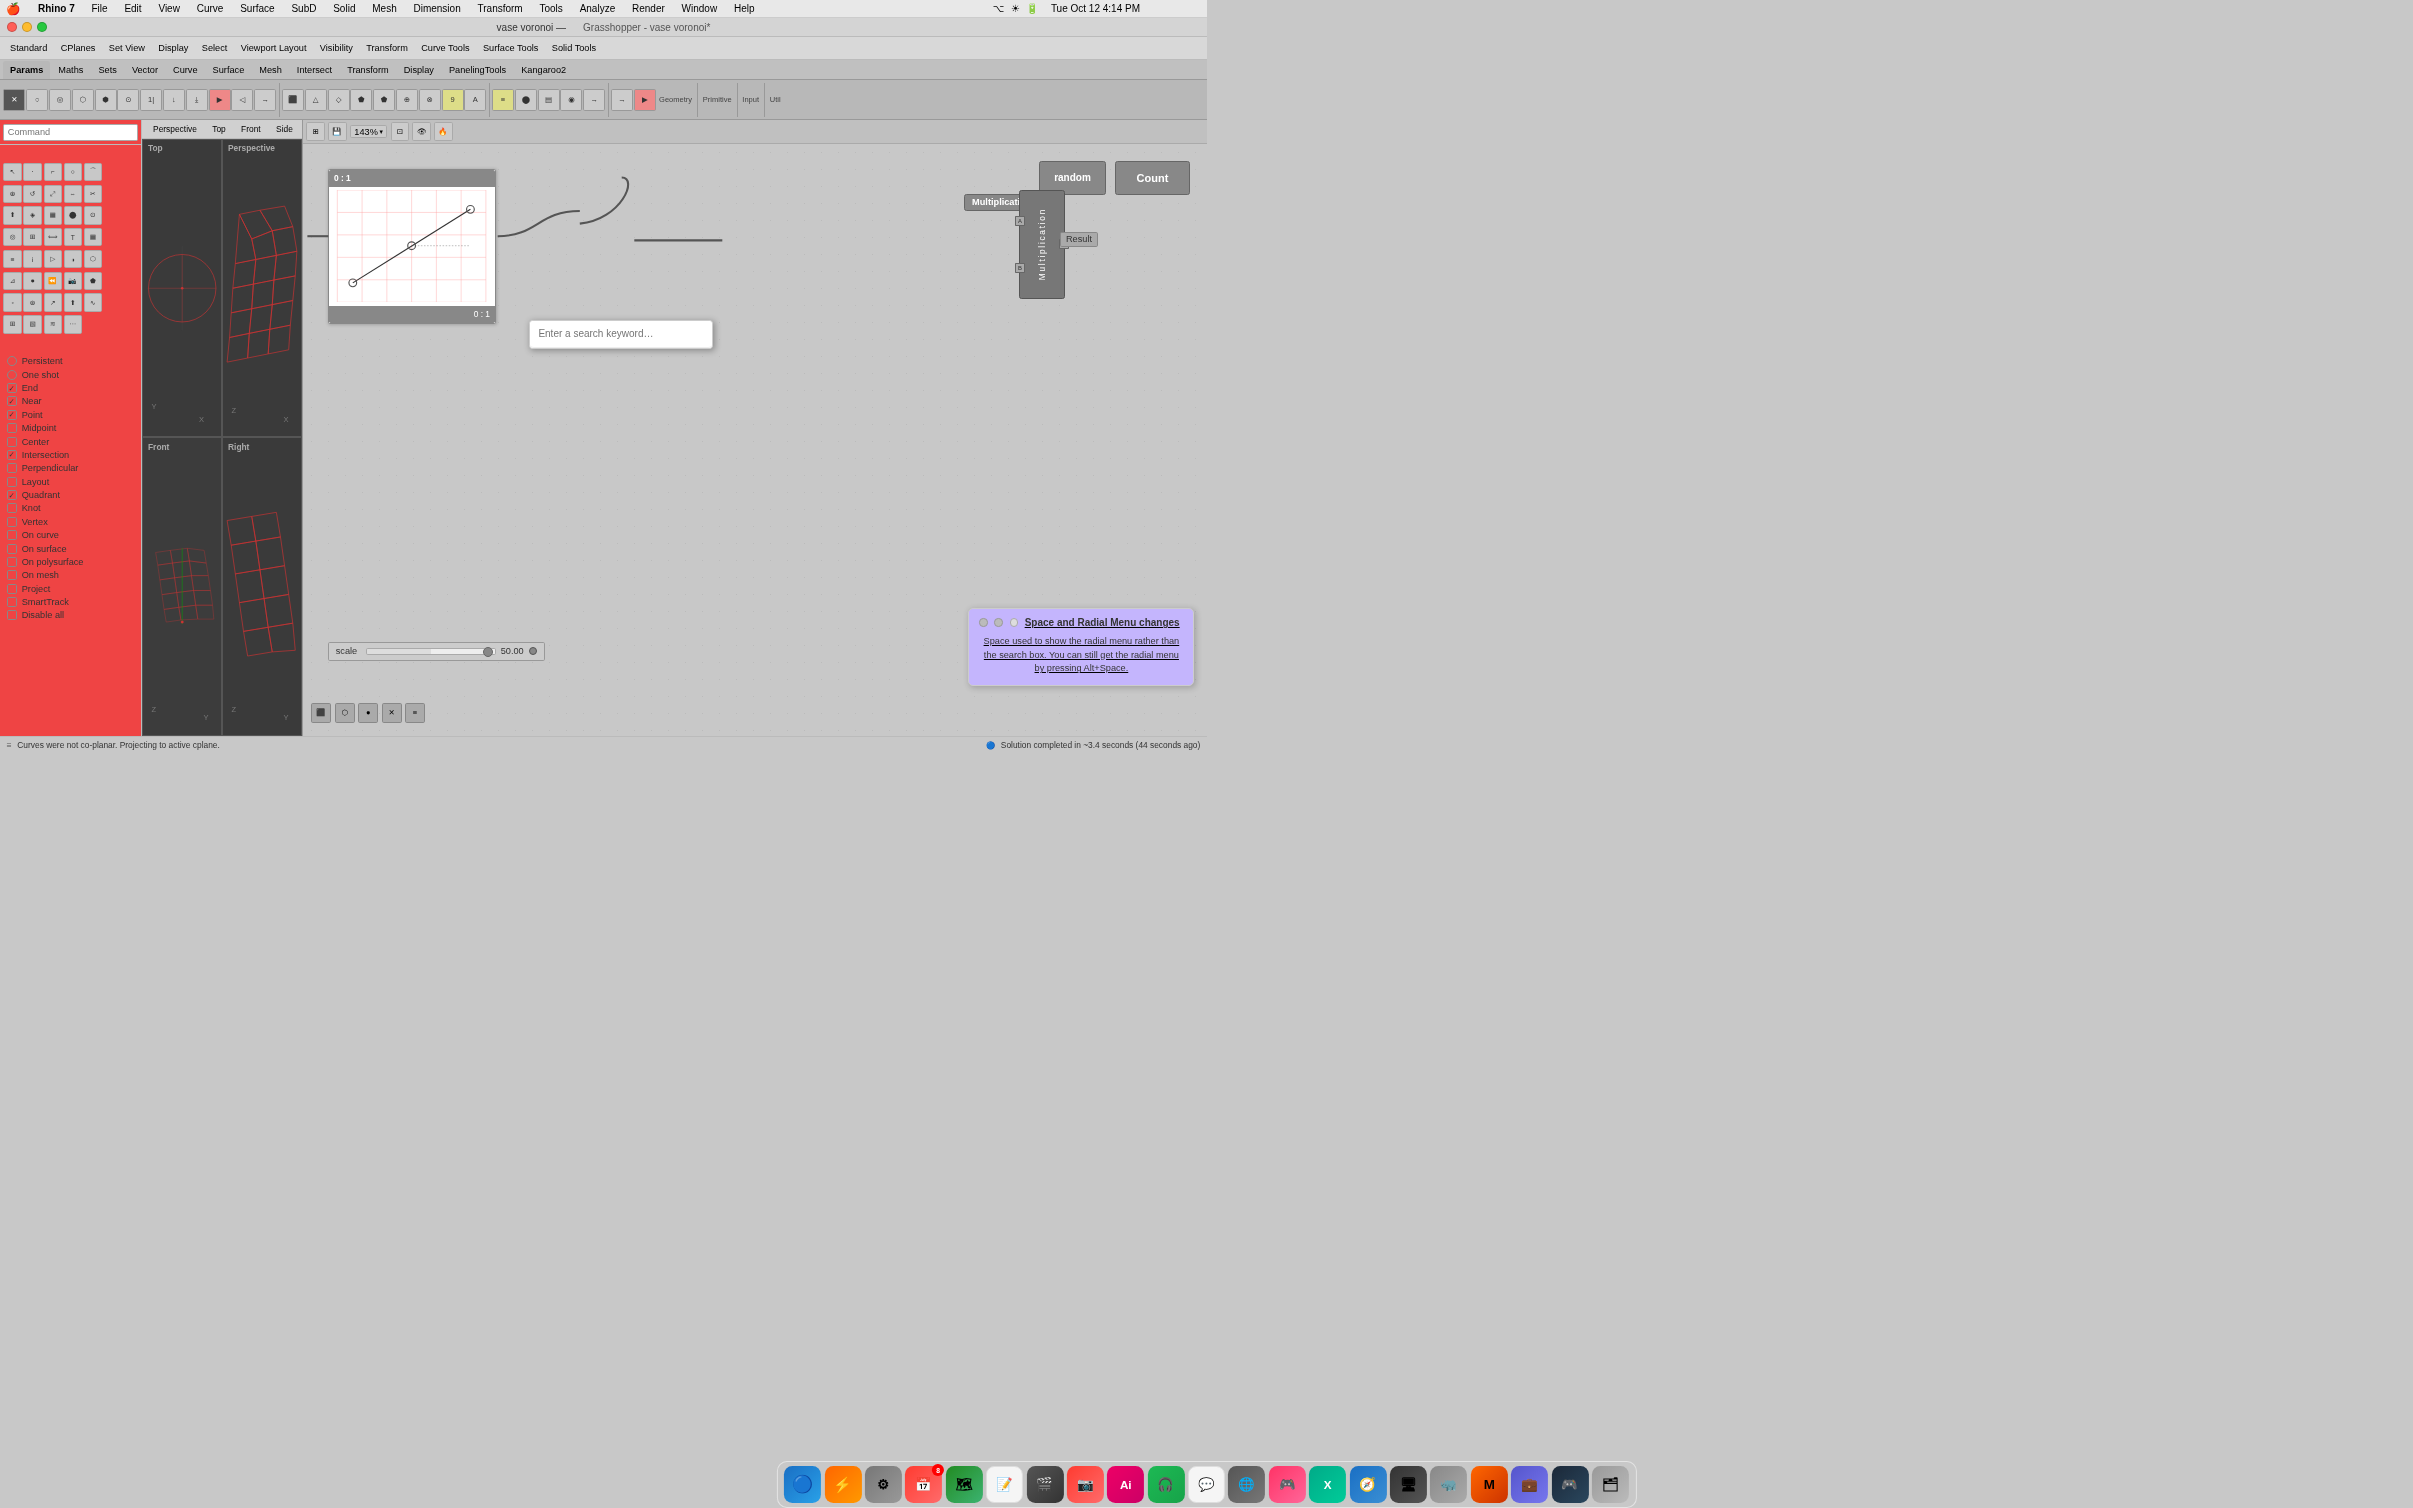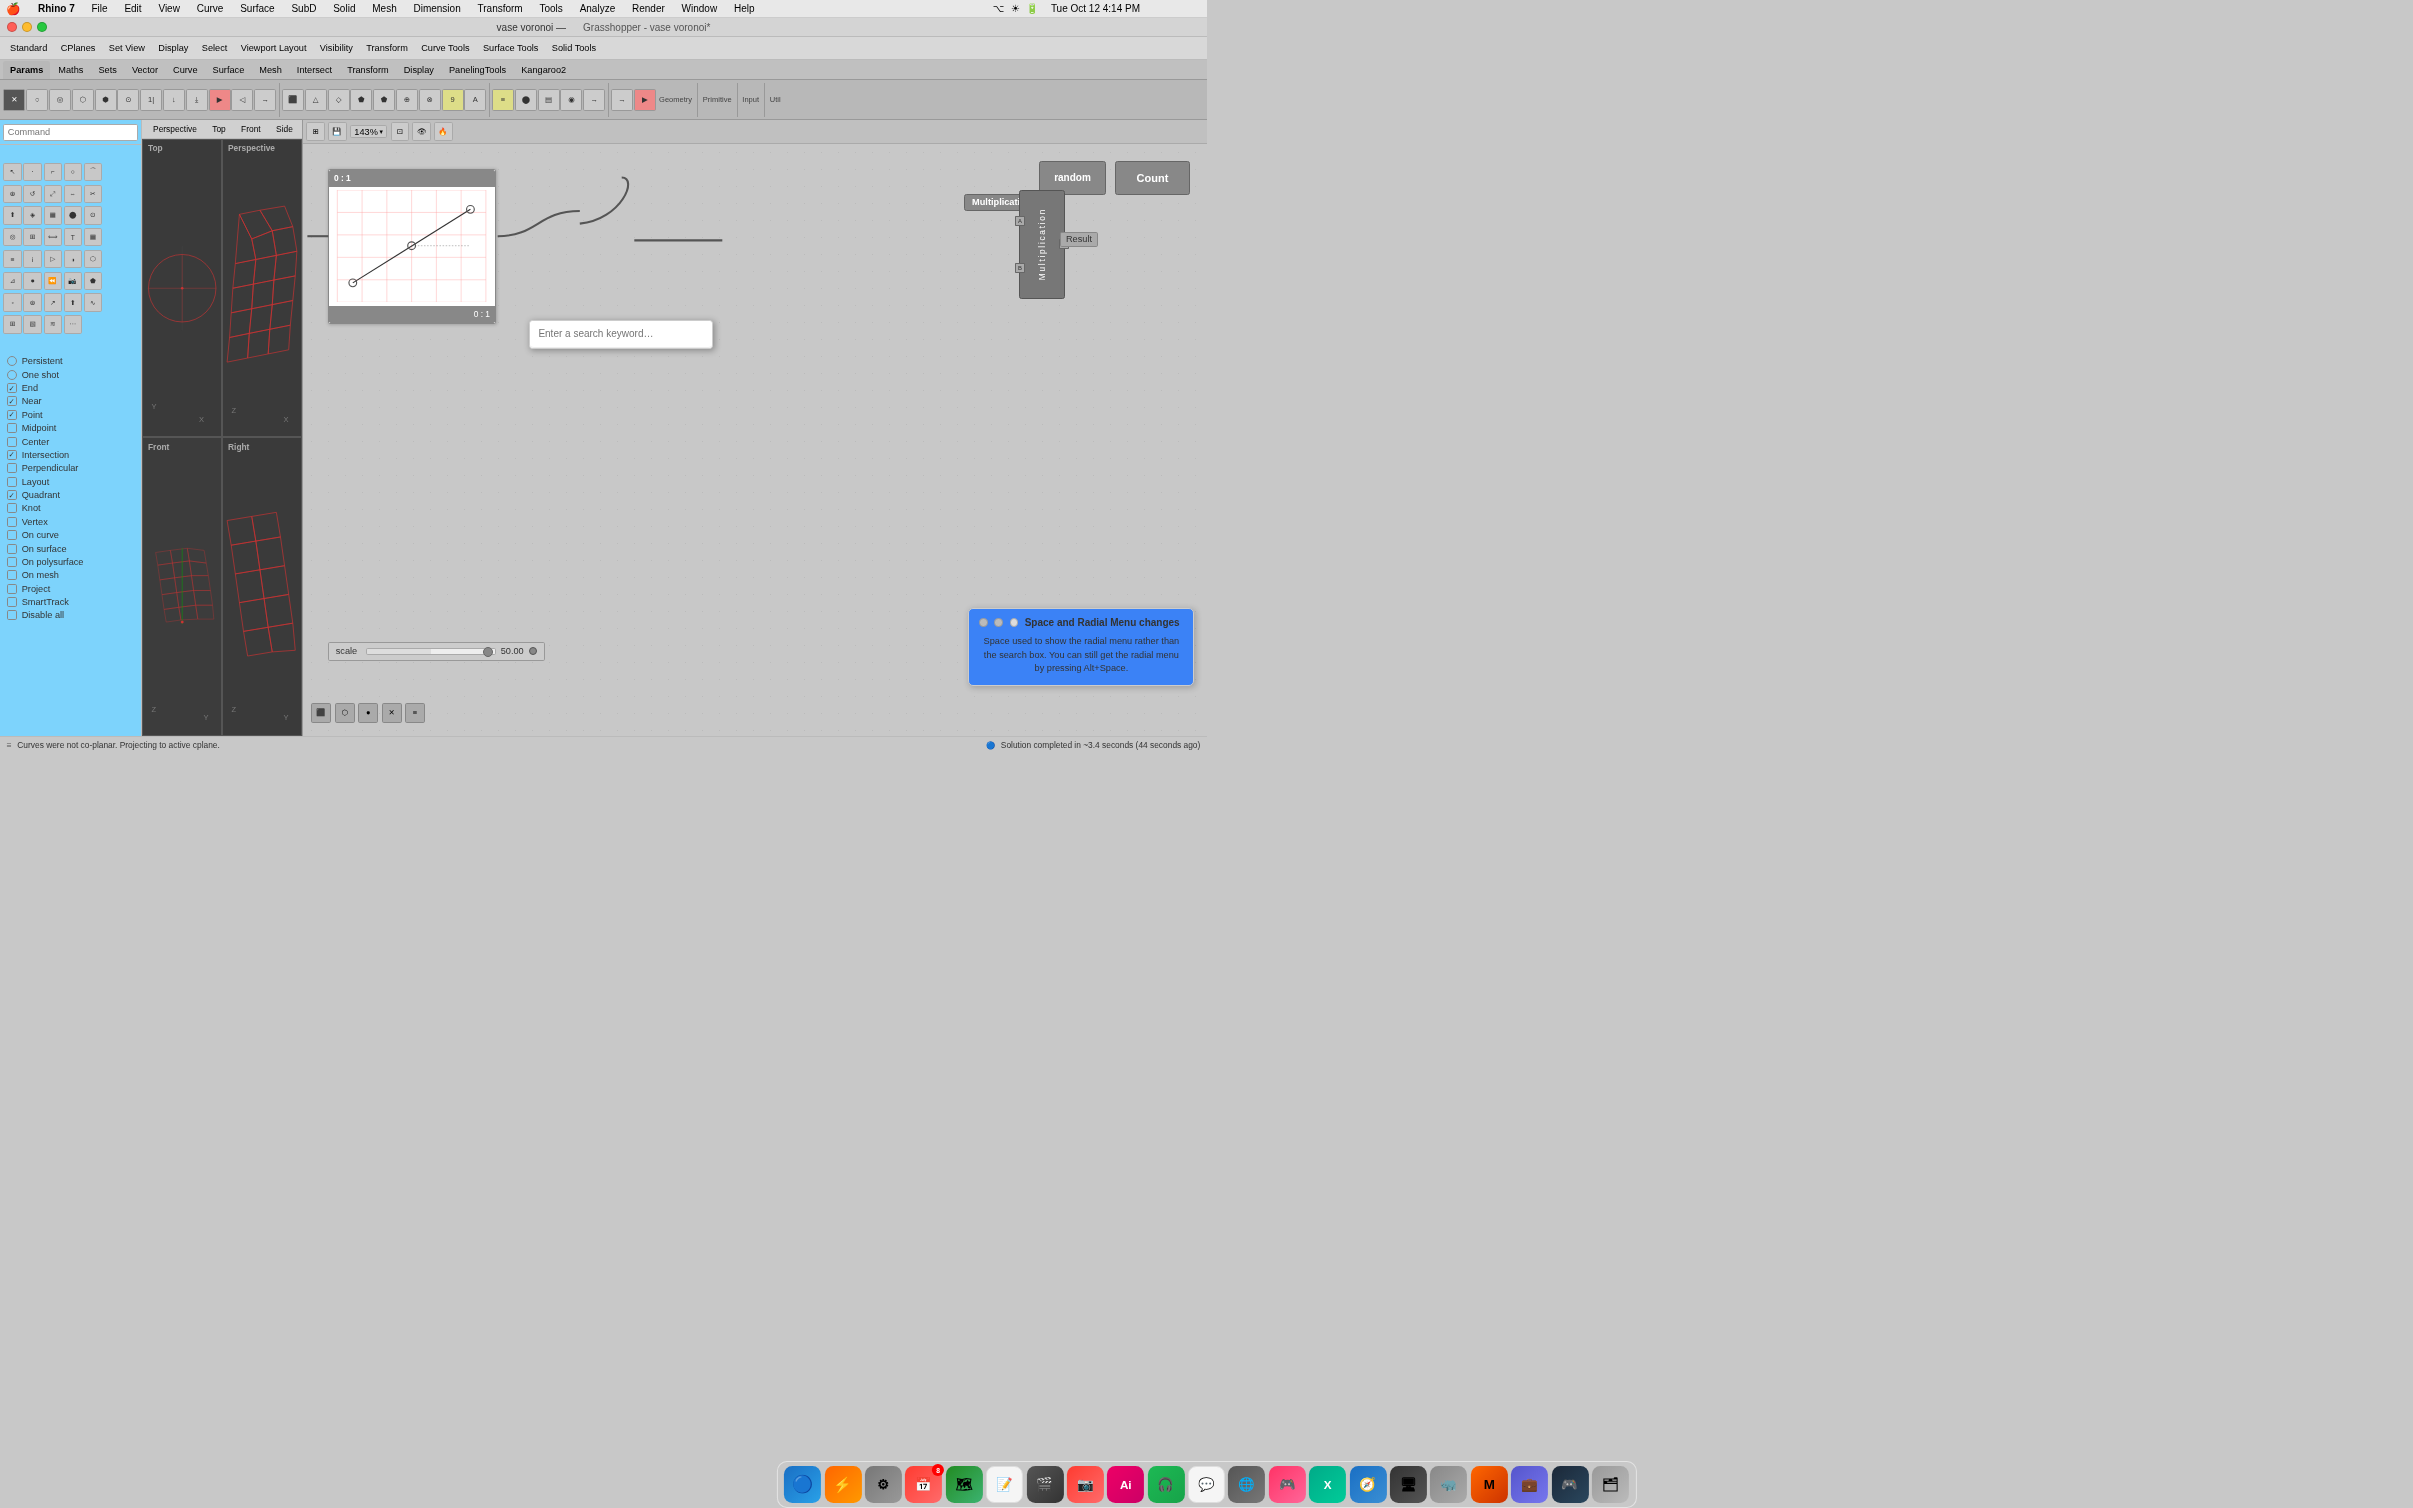--- a/index.html
+++ b/index.html
@@ -213,21 +213,21 @@
       top: 3.4px;
       left: 5px;
       color: #aaa;
       font-size: 8.4px;
       font-weight: 600;
     }
 
     
     .left-sidebar {
       width: 142px;
-      background: #7dd3fc;
+      background: #ef4444;
       border-right: 0.8px solid #bbb;
       display: flex;
       flex-direction: column;
       gap: 16px;
     }
     .sidebar-tools {
       display: flex;
       flex-direction: column;
     }
     .sidebar-tool-row {
@@ -359,25 +359,26 @@
       border-radius: 4px;
       outline: none;
     }
 
     
     .notification-popup {
       position: absolute;
       bottom: 50px;
       right: 8.4px;
       width: 226px;
-      background: #3b82f6;
+      background: #c4b5fd;
       border: 0.8px solid #ccc;
       border-radius: 5px;
       box-shadow: 1.7px 1.7px 6.7px rgba(0,0,0,0.2);
       padding: 8.4px 10px;
+      text-decoration: underline;
     }
     .notification-header {
       display: flex;
       align-items: center;
       gap: 6.7px;
       margin-bottom: 6.7px;
     }
     .notification-dot {
       width: 8.4px;
       height: 8.4px;

